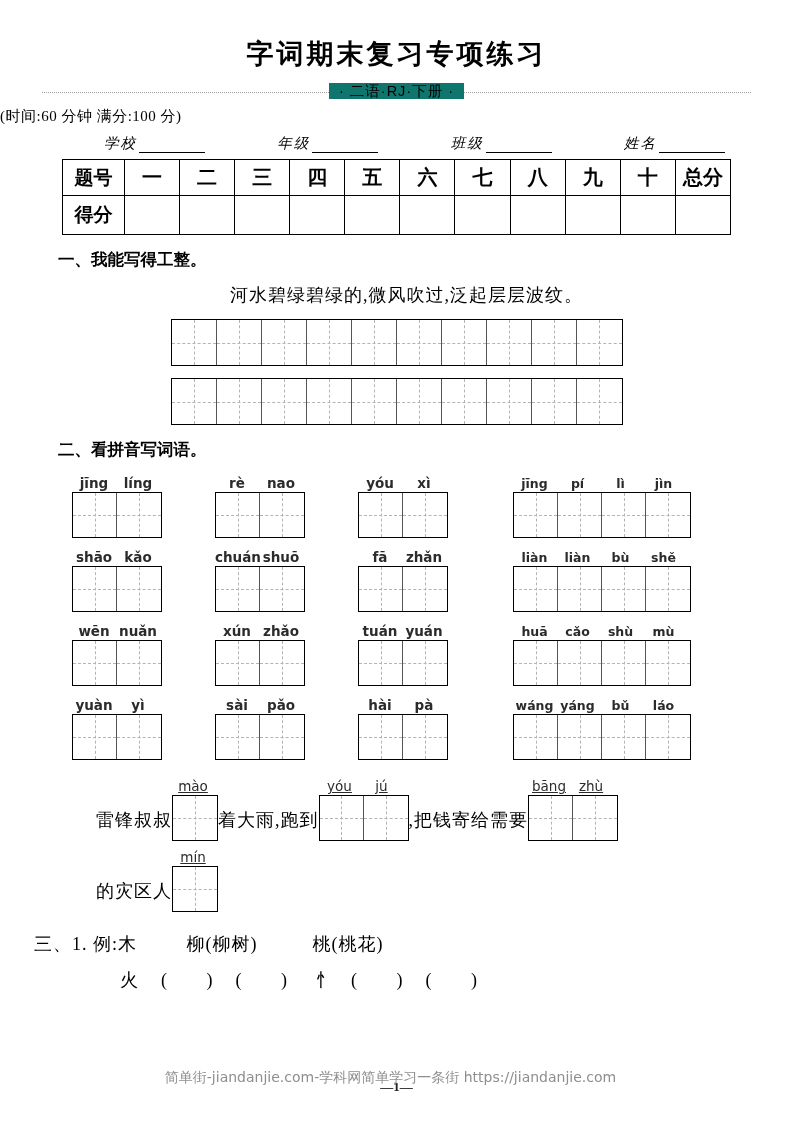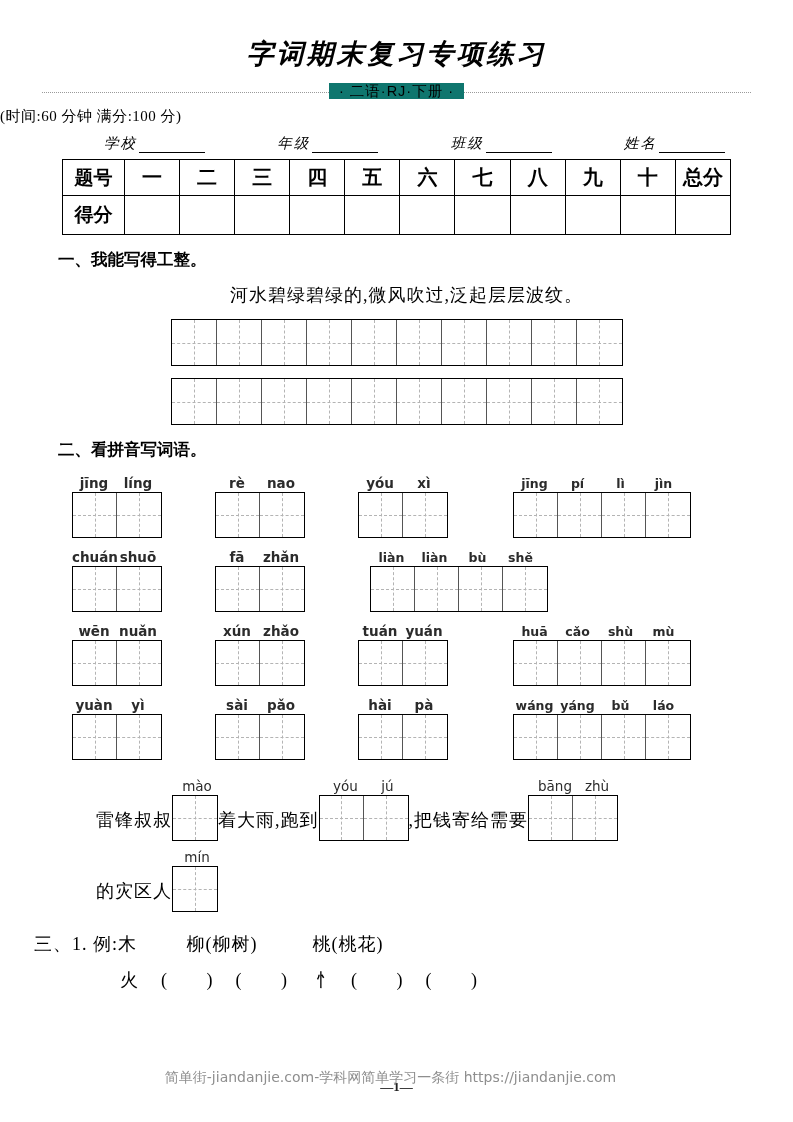--- a/index.html
+++ b/index.html
@@ -25,21 +25,20 @@
 
   
   .title {
     text-align: center;
     font-family: "DejaVu Serif", "Liberation Serif", serif;
     font-weight: bold;
     font-size: 27px;
     letter-spacing: 3px;
     padding-top: 38px;
     line-height: 1.2;
-    font-style: italic;
   }
 
   
   .subject-line {
     position: relative;
     margin: 10px 42px 0 42px;
     height: 22px;
   }
   .subject-line::before {
     content: "";
@@ -208,21 +207,21 @@
     display: flex;
     align-items: flex-end;
     font-size: 18px;
     letter-spacing: 1px;
     font-family: "Liberation Serif", "DejaVu Serif", serif;
     padding-left: 96px;
     margin-bottom: 8px;
   }
   .fill-text { padding-bottom: 9px; white-space: nowrap; }
   .fill-slot { position: relative; }
-  .fill-slot .pinyin-text { justify-content: flex-end; }
+  .fill-slot .pinyin-text { justify-content: flex-start; text-decoration: underline; }
   .fill-slot .pinyin-text span { width: 42px; }
 
   
   .sec3 {
     margin-top: 20px;
     font-size: 18px;
     font-family: "Liberation Serif", "DejaVu Serif", serif;
   }
   .sec3-line1 {
     padding-left: 34px;
@@ -400,20 +399,30 @@
           </div>
           <div class="small-tzg">
             <div class="tzg-cell"></div>
             <div class="tzg-cell"></div>
             <div class="tzg-cell"></div>
             <div class="tzg-cell"></div>
           </div>
         </div>
       </div>
       <div class="pinyin-row">
+        <div class="pinyin-item slot1">
+          <div class="pinyin-text">
+            <span>shāo</span>
+            <span>kǎo</span>
+          </div>
+          <div class="small-tzg">
+            <div class="tzg-cell"></div>
+            <div class="tzg-cell"></div>
+          </div>
+        </div>
         <div class="pinyin-item slot2">
           <div class="pinyin-text">
             <span>chuán</span>
             <span>shuō</span>
           </div>
           <div class="small-tzg">
             <div class="tzg-cell"></div>
             <div class="tzg-cell"></div>
           </div>
         </div>

